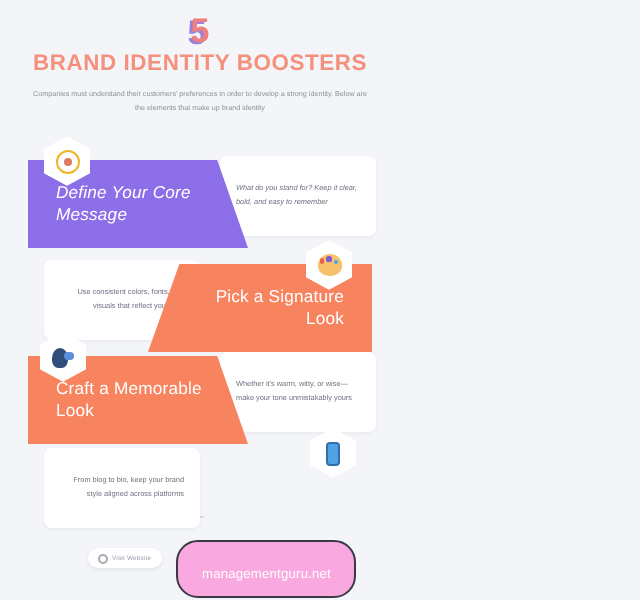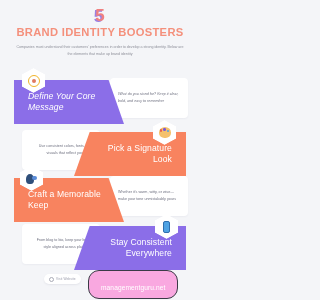--- a/index.html
+++ b/index.html
@@ -187,41 +187,38 @@
       </div>
     </div>
   </div>
 
   <div class="row row3">
     <div class="conn" style="left:96px;top:14px;width:62px;"></div>
     <div class="panel panel-right">
       <p>Whether it's warm, witty, or wise—make your tone unmistakably yours</p>
     </div>
     <div class="banner banner-left bn-coral">
-      <span>Craft a Memorable Keep</span>
+      <span>Craft a Memorable Look</span>
     </div>
     <div class="hex" style="left:20px;top:-4px;">
       <div class="hex-white"></div>
       <div class="hex-face">
         <div class="ic-head">
             <u></u>
             <i></i>
           </div>
       </div>
     </div>
   </div>
 
   <div class="row row4">
     <div class="conn" style="left:44px;top:40px;width:58px;"></div>
     <div class="panel panel-left">
       <p>From blog to bio, keep your brand style aligned across platforms</p>
     </div>
-    <div class="banner banner-right bn-purple">
-      <span>Stay Consistent Everywhere</span>
-    </div>
     <div class="hex" style="right:22px;top:-4px;">
       <div class="hex-white"></div>
       <div class="hex-face">
         <div class="ic-phone"></div>
       </div>
     </div>
   </div>
 
   <div class="footer">
     <div class="visit-badge">

